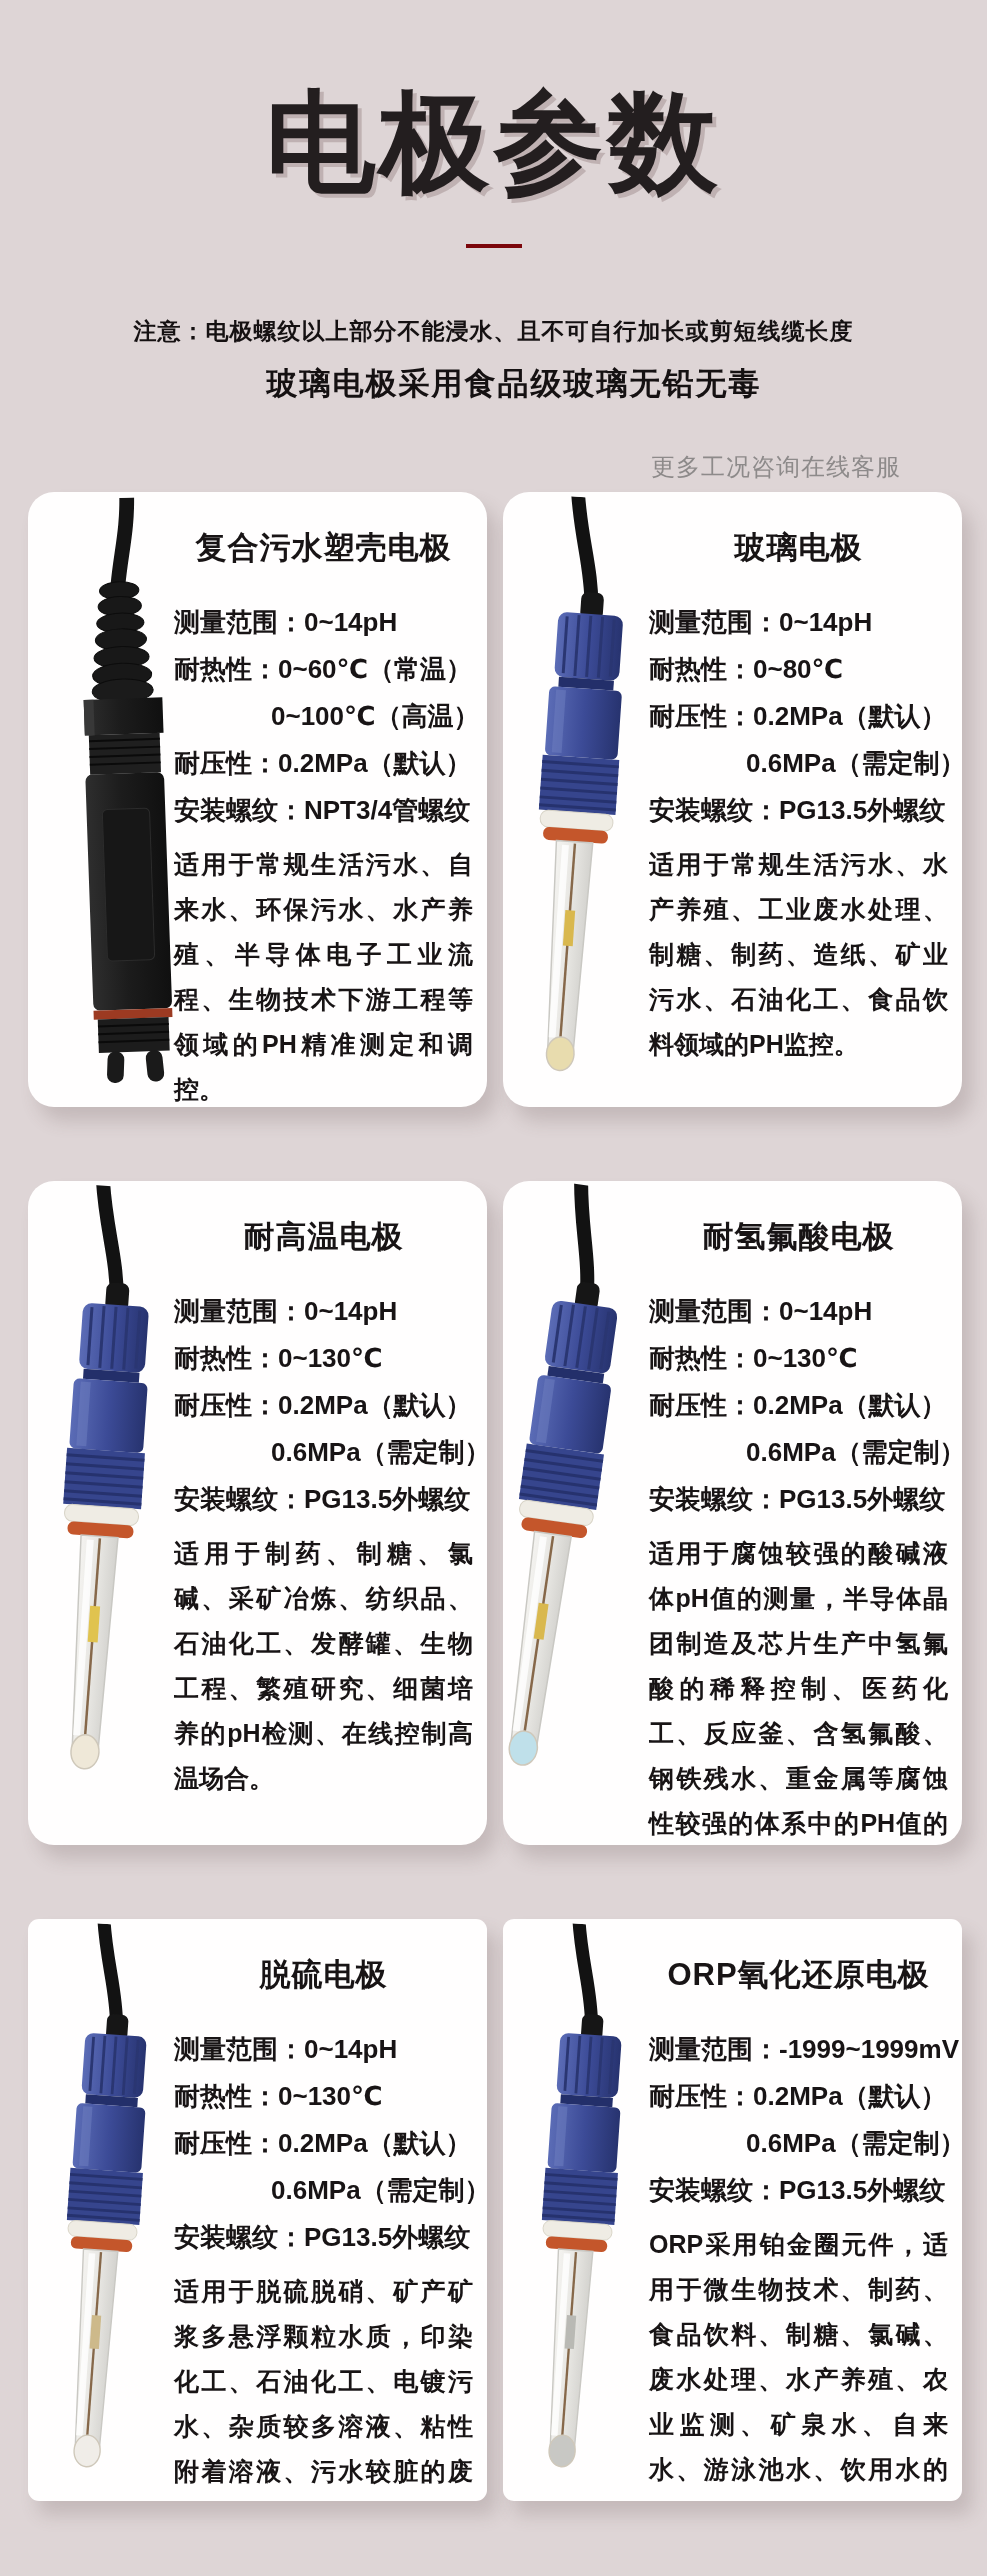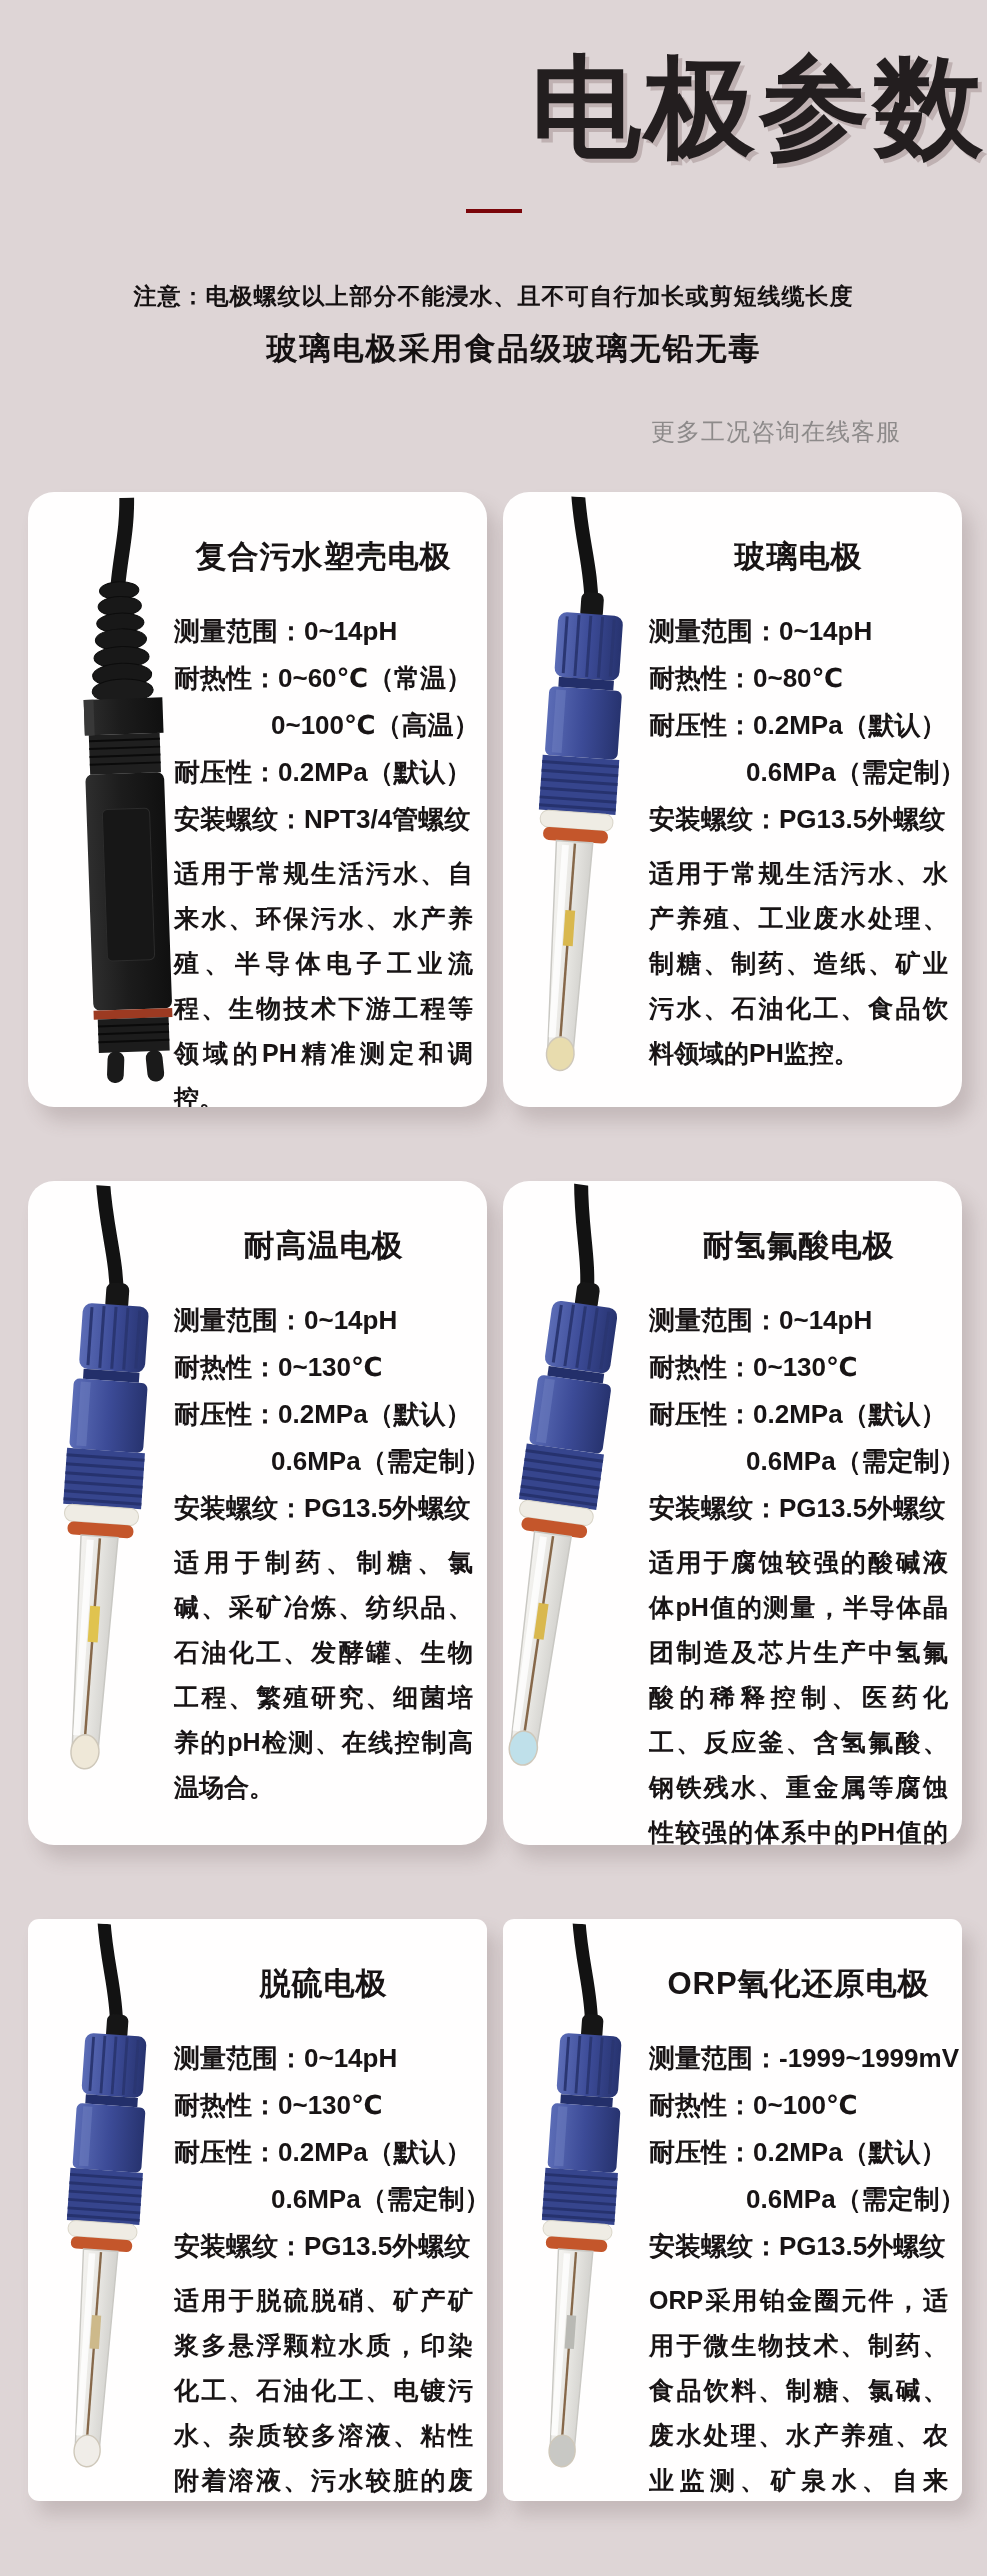--- a/index.html
+++ b/index.html
@@ -8,22 +8,22 @@
     position:relative;
     width:987px;height:2576px;
     margin:0 auto;
     background:#ded5d6;
     overflow:hidden;
     font-family:"Liberation Sans","DejaVu Sans",sans-serif;
     color:#1c1718;
   }
   
   .big-title{
-    padding-top:49px;
-    text-align:right;
+    padding-top:84px;
+    text-align:center;
     font-size:110px;
     font-weight:700;
     letter-spacing:4px;
     color:#231e1f;
     text-shadow:4px 4px 0 rgba(110,85,85,.28);
     line-height:1.05;
   }
   .title-underline{
     width:56px;height:4px;
     margin:44px auto 0;
@@ -80,21 +80,21 @@
     width:175px;height:96%;
     pointer-events:none;
   }
   .photo svg{width:100%;height:100%;}
   .card.tilt-a svg{transform:rotate(4deg);transform-origin:50% 10%;}
   .card.tilt-b svg{transform:rotate(8deg);transform-origin:50% 8%;}
   .card.tilt-c svg{transform:rotate(-2deg);transform-origin:50% 10%;}
   .content{
     position:relative;
     margin-left:146px;
-    padding:44px 14px 0 0;
+    padding:35px 14px 0 0;
     width:299px;
   }
   .card-title{
     text-align:center;
     font-size:31px;
     font-weight:700;
     color:#181415;
     margin:0 0 30px 0;
     letter-spacing:1px;
   }
@@ -305,21 +305,20 @@
 
     <div class="card r3 v-orp tilt-a">
       <div class="photo">
         <svg viewBox="0 0 175 600" preserveAspectRatio="xMidYMin meet">
             <use href="#sym-electrode-blue"></use>
           </svg>
       </div>
       <div class="content">
         <div class="card-title">ORP氧化还原电极</div>
         <div class="spec"><span>测量范围：</span><span>-1999~1999mV</span></div>
-        <div class="spec"><span>耐热性：</span><span>0~100℃</span></div>
         <div class="spec"><span>耐压性：</span><span>0.2MPa（默认）</span></div>
         <div class="spec cont"><span>0.6MPa（需定制）</span></div>
         <div class="spec"><span>安装螺纹：</span><span>PG13.5外螺纹</span></div>
         <div class="desc">ORP采用铂金圈元件，适用于微生物技术、制药、食品饮料、制糖、氯碱、废水处理、水产养殖、农业监测、矿泉水、自来水、游泳池水、饮用水的杀菌消毒效果方面得到广泛应用。</div>
       </div>
     </div>
 
   </div>
 </div>
 

